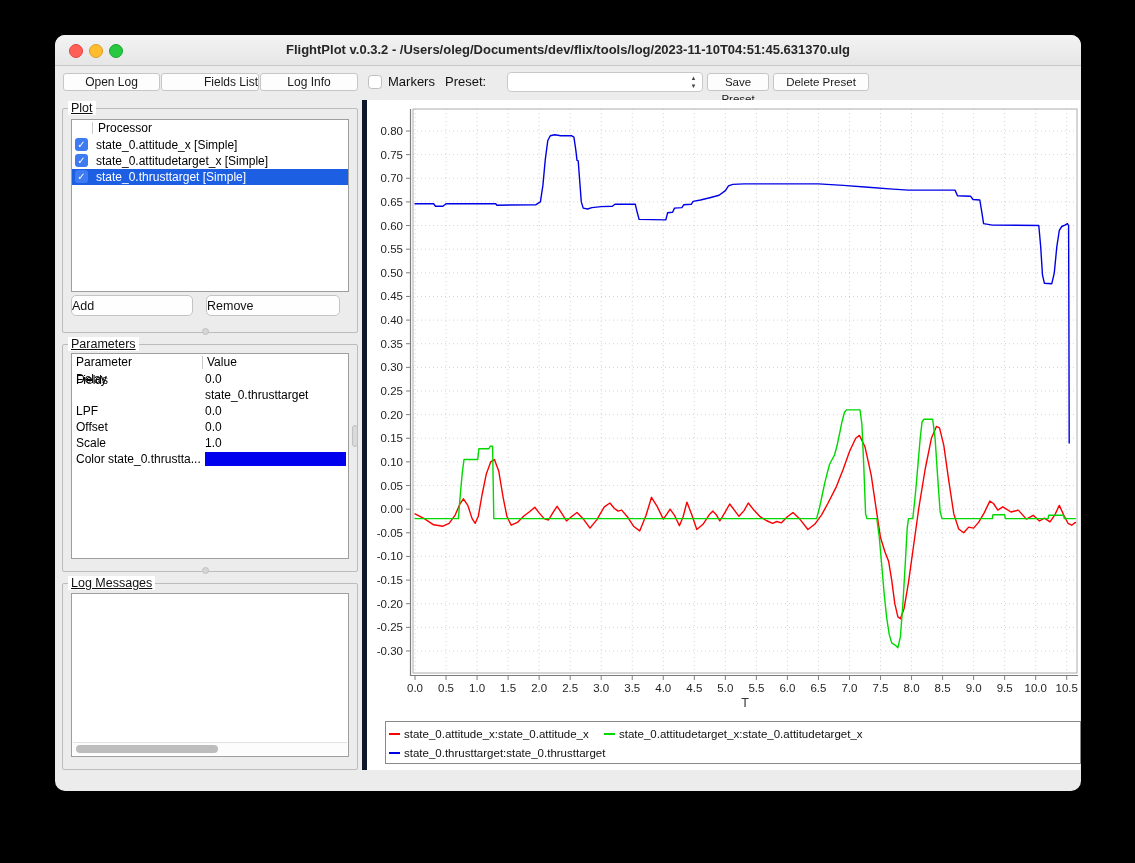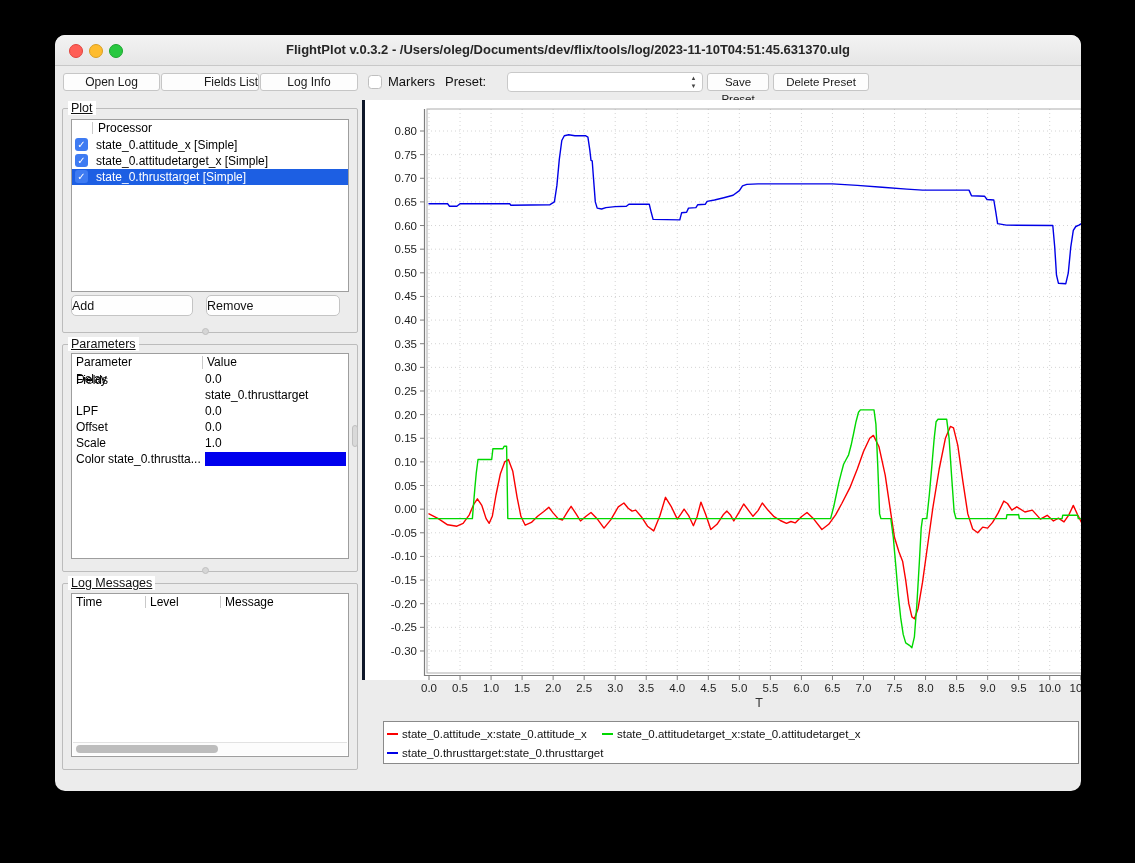--- a/index.html
+++ b/index.html
@@ -39,21 +39,21 @@
   .rowlabel{position:absolute;left:24px;top:0;line-height:16px;}
   .pbtn{position:absolute;height:21px;background:#FEFEFE;border:1px solid #C4C4C4;border-radius:5px;
         font-size:12.5px;color:#111;text-align:left;line-height:20px;box-sizing:border-box;}
   .grip-dot{position:absolute;width:7px;height:7px;border-radius:50%;background:#D6D6D6;border:1px solid #C0C0C0;box-sizing:border-box;}
   .vgrip{position:absolute;width:6px;height:22px;border-radius:3px;background:#D9D9D9;border:1px solid #C0C0C0;box-sizing:border-box;}
   .param-row-label{position:absolute;left:4px;line-height:16px;font-size:12px;color:#000;white-space:nowrap;}
   .param-row-value{position:absolute;left:133px;line-height:16px;font-size:12px;color:#000;white-space:nowrap;}
   .hscroll{position:absolute;left:1px;right:1px;bottom:1px;height:12px;background:#FCFCFC;border-top:1px solid #E2E2E2;}
   .hscroll .thumb{position:absolute;left:3px;top:2px;width:142px;height:8px;border-radius:4px;background:#BDBDBD;}
   
-  .chart-panel{position:absolute;left:307px;top:65px;width:718px;height:580px;background:#FFF;border-left:3px solid #0f172a;box-sizing:border-box;padding-left:16px;}
+  .chart-panel{position:absolute;left:307px;top:65px;width:718px;height:670px;background:#FFF;border-left:5px solid #0f172a;box-sizing:border-box;}
   .legendbox{position:absolute;left:18px;top:621px;width:696px;height:43px;border:1px solid #8A8A8A;box-sizing:border-box;background:#FFF;}
   .legend-item{position:absolute;height:16px;font-size:11.5px;color:#111;white-space:nowrap;}
   .legend-dash{position:absolute;top:7px;width:11px;height:2px;}
   .legend-text{position:absolute;left:15px;top:0;line-height:16px;}
   text{font-family:"Liberation Sans","DejaVu Sans",sans-serif;}
 </style>
 </head>
 <body>
 
 <div class="window">
@@ -136,27 +136,20 @@
         <div style="position: absolute; left: 133px; top: 98px; width: 141px; height: 14px; background: rgb(0, 0, 238);"></div>
       </div>
     </div>
   </div>
   <div class="vgrip" style="left:297px;top:390px;"></div>
   <div class="grip-dot" style="left:147px;top:532px;"></div>
 
   <div class="panel" style="left:7px;top:548px;width:294px;height:185px;">
     <div class="panel-title">Log Messages</div>
     <div class="tablebox" style="left:8px;top:9px;width:278px;height:164px;">
-      <div class="thead">
-        <span style="position:absolute;left:4px;line-height:16px;">Time</span>
-        <div class="sep" style="left:73px;"></div>
-        <span style="position:absolute;left:78px;line-height:16px;">Level</span>
-        <div class="sep" style="left:148px;"></div>
-        <span style="position:absolute;left:153px;line-height:16px;">Message</span>
-      </div>
       <div class="hscroll">
         <div class="thumb"></div>
       </div>
     </div>
   </div>
 
   <div class="chart-panel">
     <svg id="plot-svg" width="718" height="612">
         <rect x="46" y="9" width="664" height="564" fill="#FFFFFF" stroke="none"></rect>
         <line x1="48" y1="9" x2="48" y2="573" stroke="#D4D4D4" stroke-width="1" stroke-dasharray="1 3"></line>

